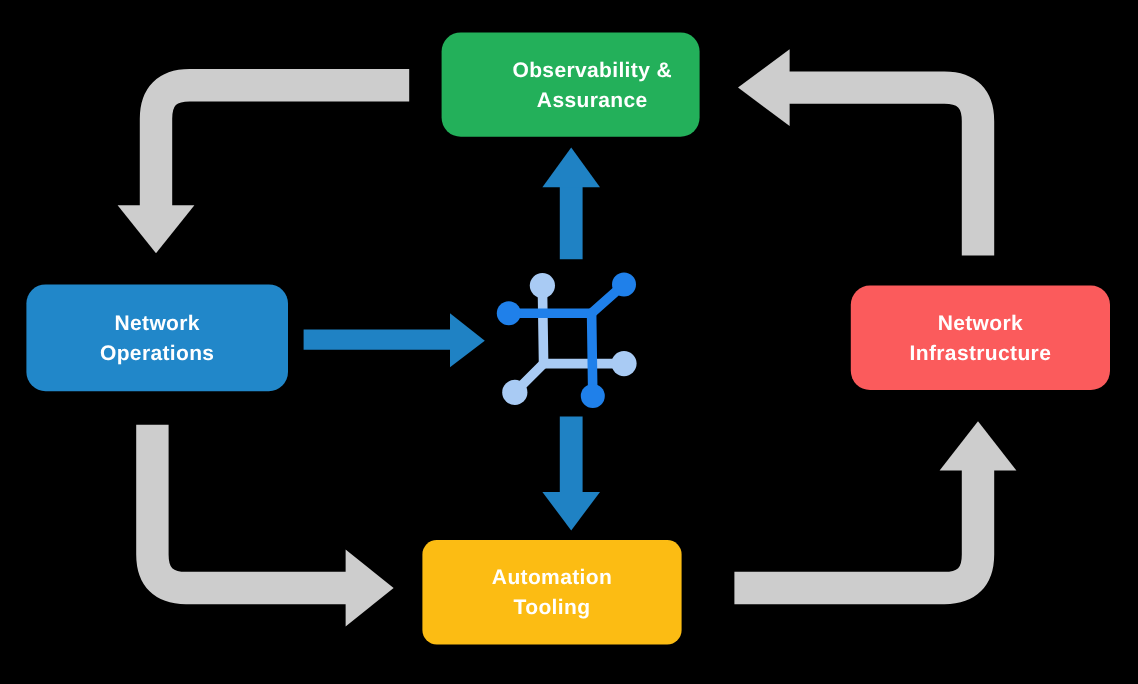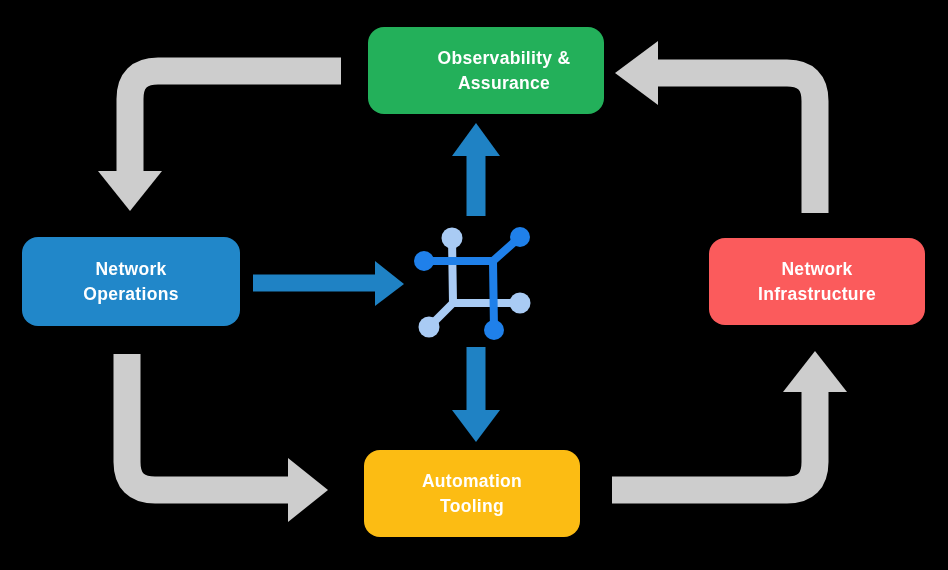--- a/index.html
+++ b/index.html
@@ -41,24 +41,24 @@
     border-radius:16px;
     display:flex;align-items:center;justify-content:center;
     text-align:center;
     color:var(--node-text);
     font-size:17.5px;
     font-weight:600;
     letter-spacing:0.3px;
     line-height:1.38;
     white-space:pre-line;
   }
-  .node-observability{left:368px;top:27px;width:236px;height:87px;background:var(--observability-green);padding-left:36px;}
+  .node-observability{left:368px;top:27px;width:215px;height:87px;background:var(--observability-green);padding-left:36px;}
   .node-operations{left:22px;top:237px;width:218px;height:89px;background:var(--operations-blue);}
   .node-infrastructure{left:709px;top:238px;width:216px;height:87px;background:var(--infrastructure-red);}
-  .node-automation{left:364px;top:450px;width:216px;height:87px;background:var(--automation-yellow);}
+  .node-automation{left:352px;top:450px;width:216px;height:87px;background:var(--automation-yellow);border-radius:12px;}
 </style>
 </head>
 <body>
 
 <div class="canvas">
 
   <svg class="arrow-layer" width="948" height="570" viewBox="0 0 948 570" xmlns="http://www.w3.org/2000/svg">
 
     <g class="gray-arrow">
       <path class="shaft" d="M 341 71 H 158 Q 130 71 130 99 V 173"></path>

